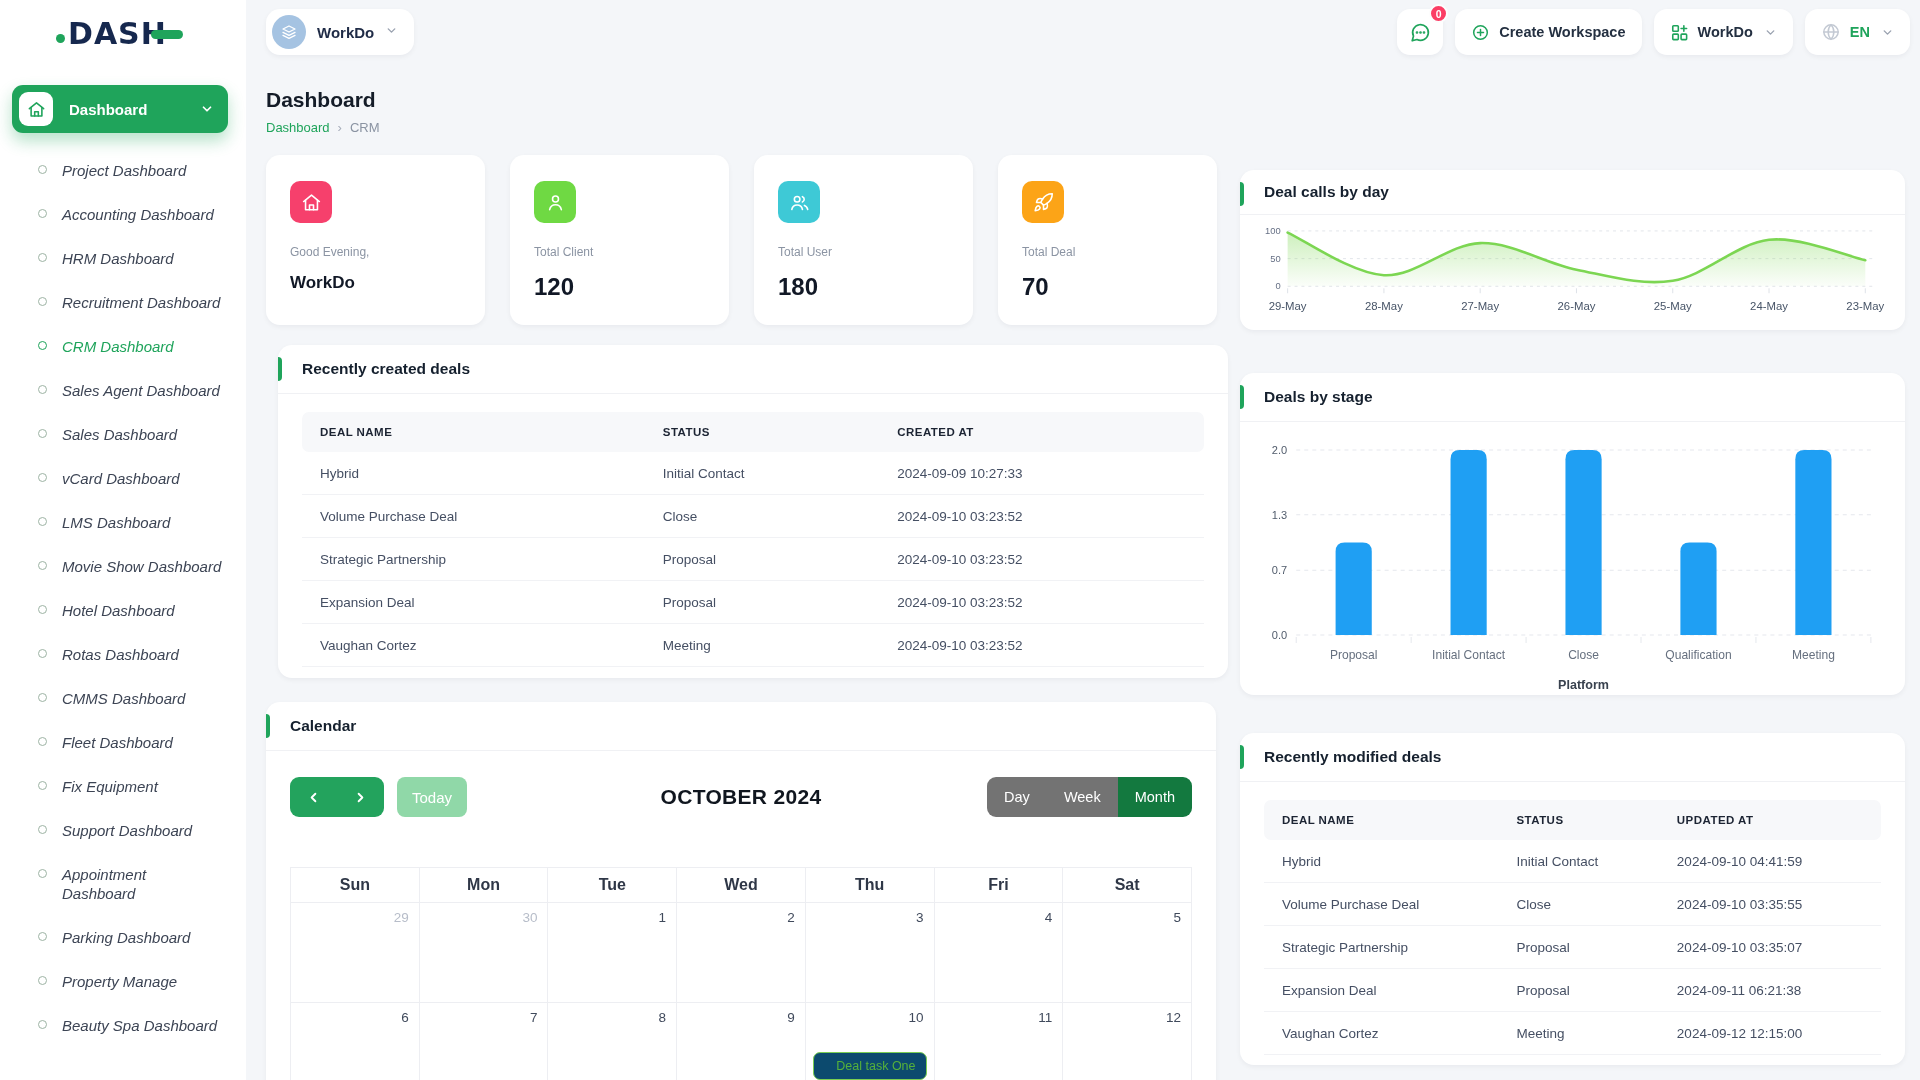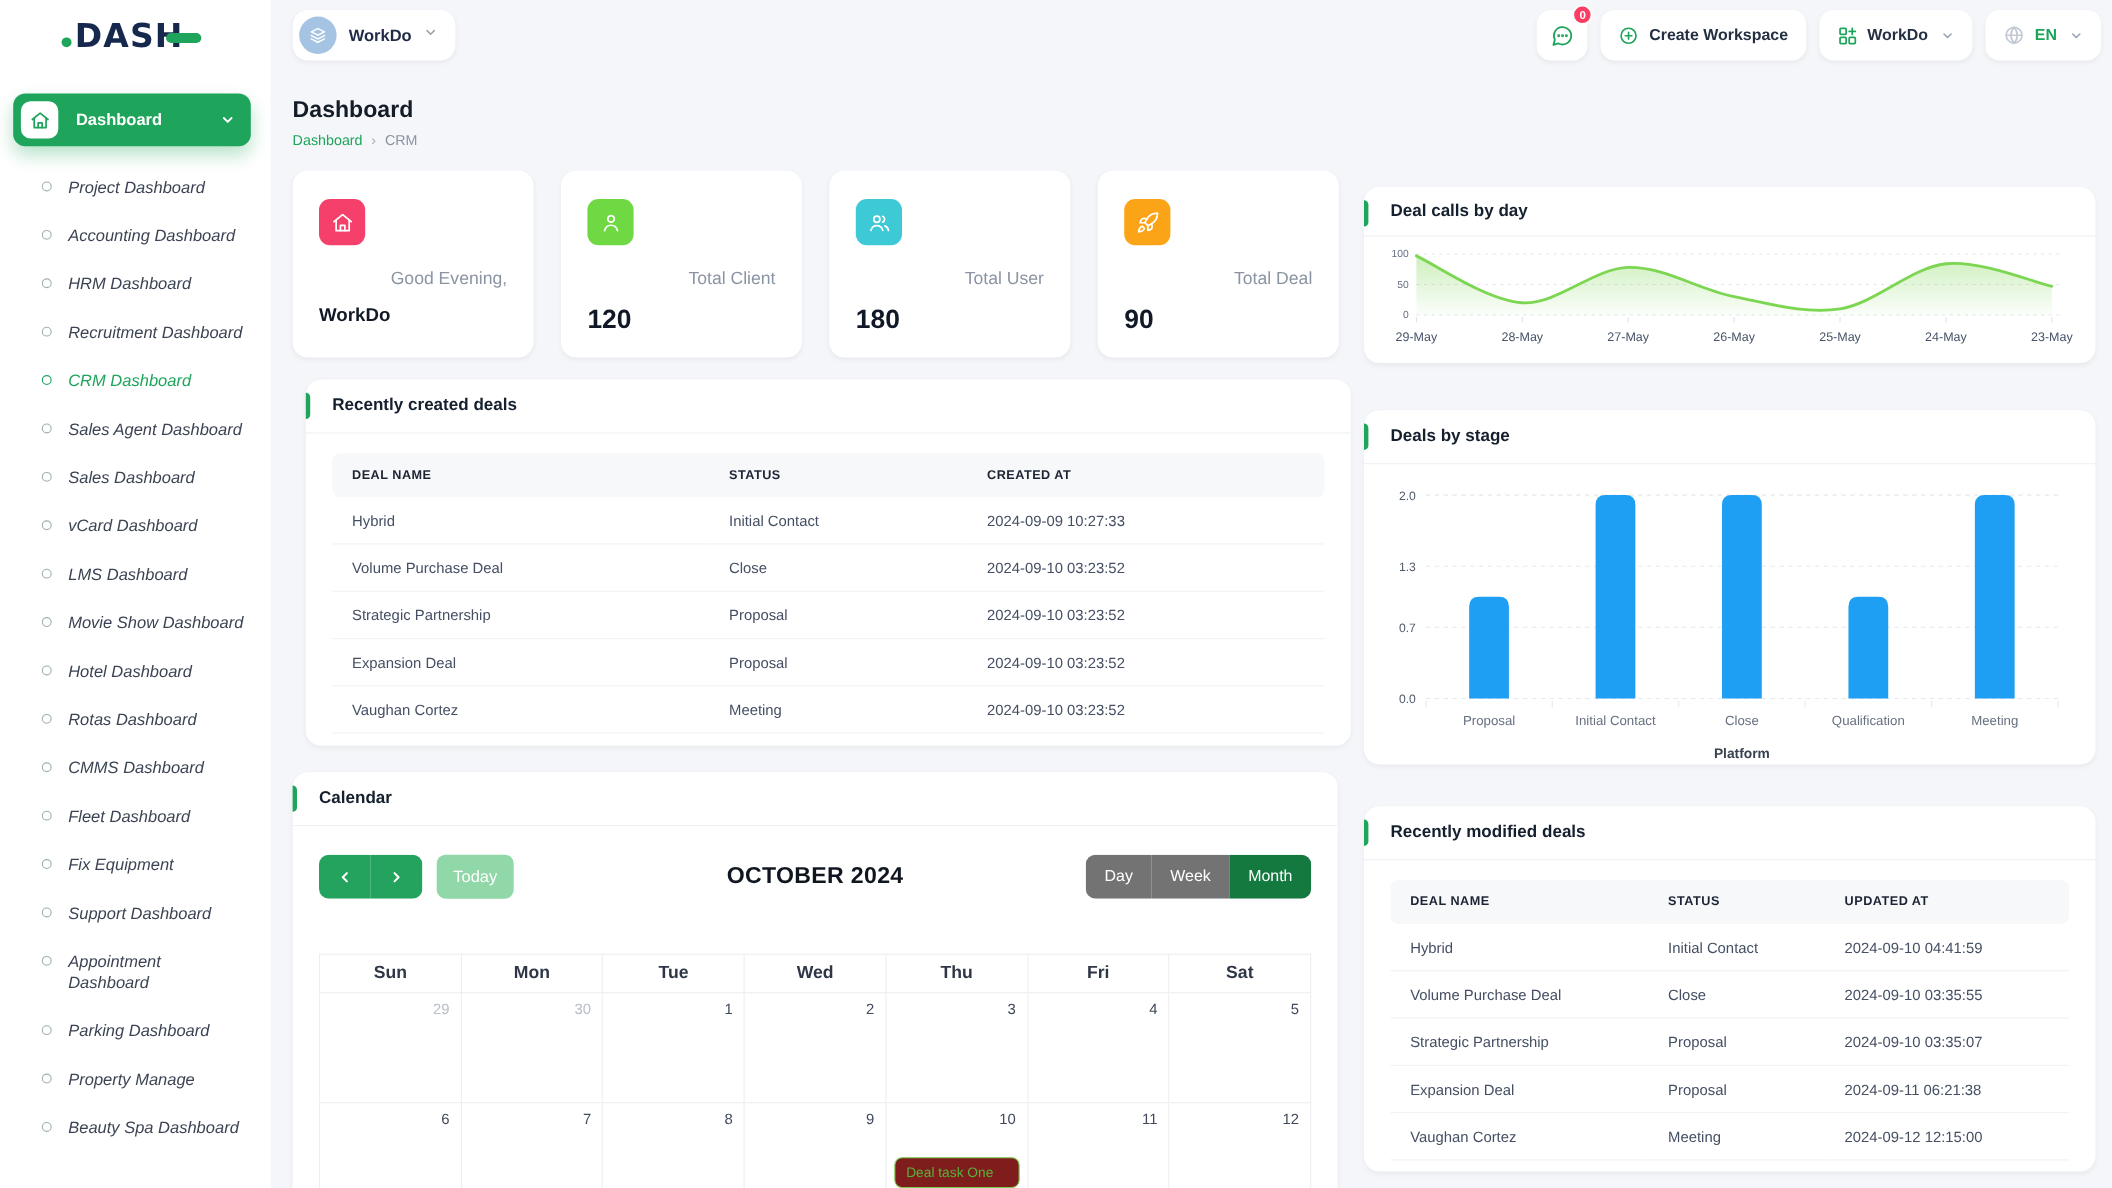--- a/index.html
+++ b/index.html
@@ -58,21 +58,21 @@
   .bc-link{color:var(--green);cursor:pointer;}
   .bc-sep{color:#A7AEBB;}
   .bc-current{color:#8A93A2;}
   
   .card{position:absolute;background:#fff;border-radius:14px;box-shadow:var(--card-shadow);}
   .card-head{position:relative;padding:15px 24px;border-bottom:1px solid #F0F1F4;font-size:15.5px;font-weight:700;color:#15202E;}
   .card-head::before{content:"";position:absolute;left:0;top:12px;width:4px;height:24px;background:var(--green);border-radius:0 4px 4px 0;}
   
   .stat-card{top:155px;height:170px;width:219px;padding:26px 24px;cursor:default;}
   .stat-icon{width:42px;height:42px;border-radius:10px;display:flex;align-items:center;justify-content:center;}
-  .stat-label{margin-top:22px;font-size:16px;color:var(--muted);text-align:right;}
+  .stat-label{margin-top:22px;font-size:12px;color:var(--muted);}
   .stat-value{margin-top:14px;font-size:24px;font-weight:700;color:#111826;}
   .stat-value.name{font-size:17px;}
   
   table.tbl{margin:18px 24px 0;width:calc(100% - 48px);border-collapse:collapse;table-layout:fixed;}
   .tbl th{background:#F7F8FA;text-align:left;font-size:11.5px;font-weight:700;letter-spacing:.04em;color:#1C2433;padding:14px 18px;}
   .tbl th:first-child{border-radius:7px 0 0 7px;width:38%;}
   .tbl th:nth-child(2){width:26%;}
   .tbl th:last-child{border-radius:0 7px 7px 0;}
   .tbl td{font-size:13.5px;color:#454F63;padding:13.5px 18px;border-bottom:1px solid #F1F2F5;}
   
@@ -87,22 +87,22 @@
   .month-title{position:absolute;left:50%;transform:translateX(-50%);font-size:21px;font-weight:700;color:#10161F;letter-spacing:.3px;}
   .view-group{margin-left:auto;display:flex;height:40px;border-radius:9px;overflow:hidden;}
   .view-btn{height:40px;padding:0 17px;border:none;background:#737373;color:#fff;font-size:14.5px;font-family:inherit;cursor:pointer;}
   .view-btn.active{background:#13793F;}
   table.cal-grid{margin:50px 24px 0;width:calc(100% - 48px);border-collapse:collapse;table-layout:fixed;}
   .cal-grid th{border:1px solid #EDEEF2;padding:8px 6px;font-size:16px;font-weight:700;color:#2F3747;}
   .cal-grid td{border:1px solid #EDEEF2;vertical-align:top;height:100px;cursor:pointer;}
   .cal-grid tr.wk2 td{height:220px;}
   .daynum{display:block;text-align:right;padding:7px 10px 0;font-size:13.5px;color:#404A5C;}
   .daynum.muted{color:#B7BDC9;}
-  .event{margin:27px 7px 0;background:#7f1d1d;border:1px solid #7ACE52;border-radius:7px;padding:6px 10px;
-    font-size:12.5px;color:#56B13A;}
+  .event{margin:27px 7px 0;background:#0c4a6e;border:1px solid #7ACE52;border-radius:7px;padding:6px 10px;
+    font-size:12.5px;color:#56B13A;text-align:right;}
 </style>
 </head>
 <body>
 
 <div class="sidebar">
   <div class="logo">
     <span class="logo-dot"></span>
     <span class="logo-text">DASH</span>
     <span class="logo-dash"></span>
   </div>
@@ -318,21 +318,21 @@
     <div class="card stat-card" style="left: 998px;">
       <div class="stat-icon" style="background:#FCA417">
         <svg width="21" height="21" viewBox="0 0 24 24" fill="none" stroke="#fff" stroke-width="1.8" stroke-linecap="round" stroke-linejoin="round">
           <path d="M4.5 16.5c-1.5 1.26-2 5-2 5s3.74-.5 5-2c.71-.84.7-2.13-.09-2.91a2.18 2.18 0 0 0-2.91-.09z"></path>
           <path d="m12 15-3-3a22 22 0 0 1 2-3.95A12.88 12.88 0 0 1 22 2c0 2.72-.78 7.5-6 11a22.35 22.35 0 0 1-4 2z"></path>
           <path d="M9 12H4s.55-3.03 2-4c1.62-1.08 5 0 5 0"></path>
           <path d="M12 15v5s3.03-.55 4-2c1.08-1.62 0-5 0-5"></path>
         </svg>
       </div>
       <div class="stat-label">Total Deal</div>
-      <div class="stat-value">90</div>
+      <div class="stat-value">70</div>
     </div>
   </div>
 
 <div class="card" style="left:278px;top:345px;width:950px;height:333px;">
   <div class="card-head">Recently created deals</div>
   <table class="tbl">
     <thead>
         <tr>
           <th>DEAL NAME</th>
           <th>STATUS</th>

